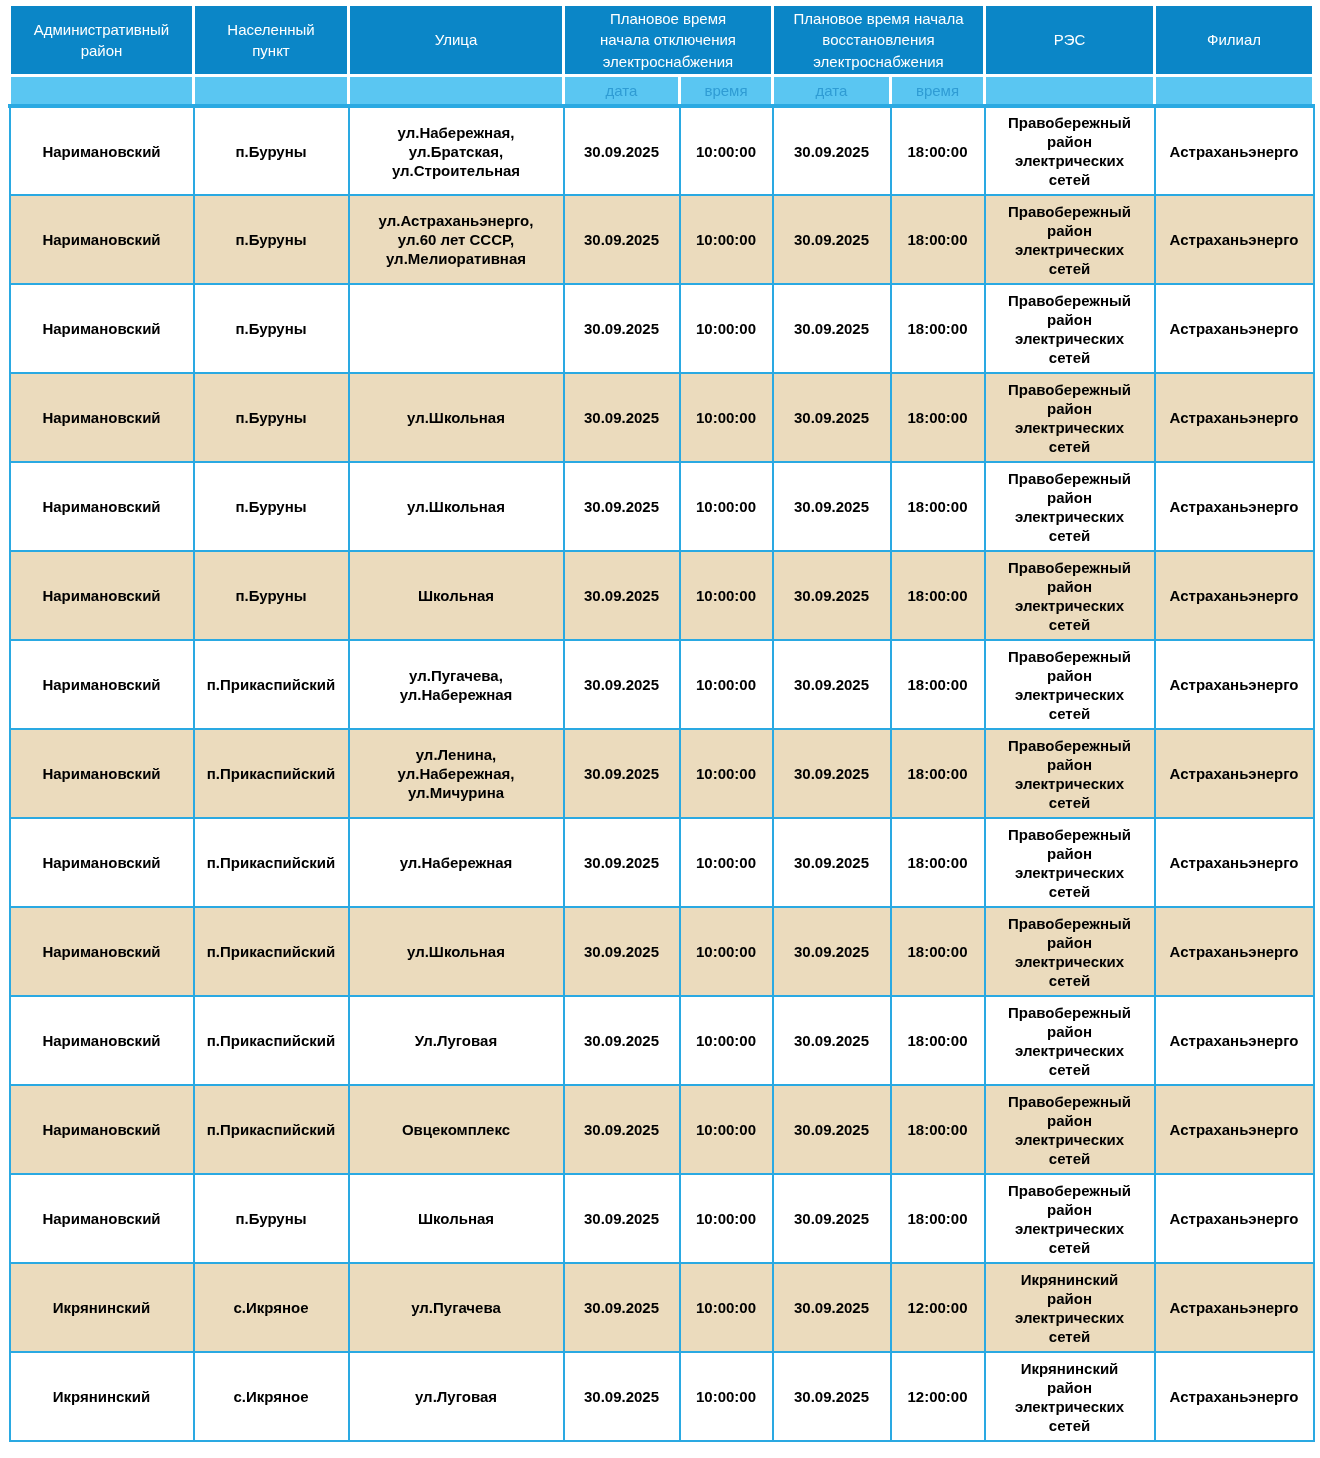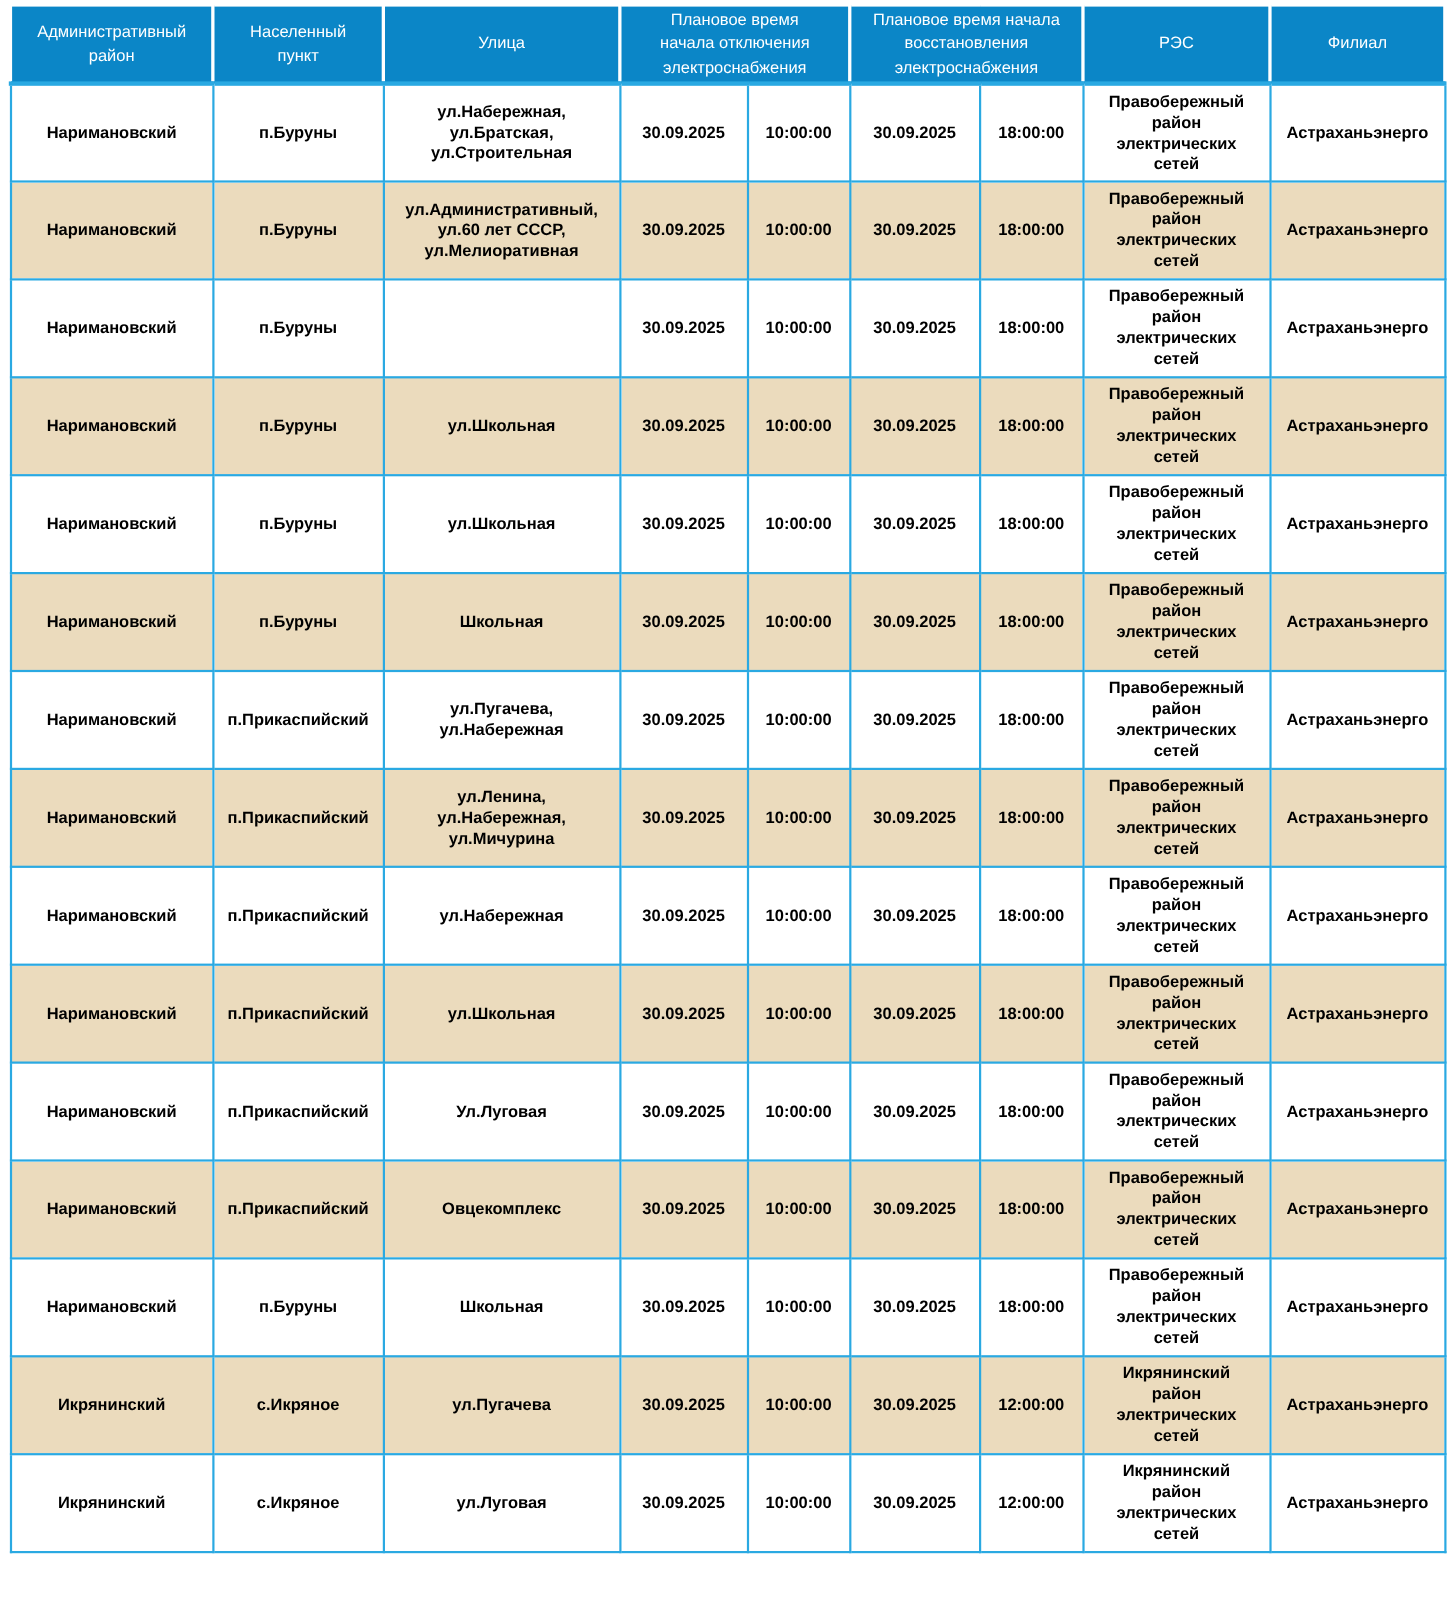--- a/index.html
+++ b/index.html
@@ -85,20 +85,31 @@
         <th class="main">Улица</th>
         <th class="main" colspan="2">Плановое время
 начала отключения
 электроснабжения</th>
         <th class="main" colspan="2">Плановое время начала
 восстановления
 электроснабжения</th>
         <th class="main">РЭС</th>
         <th class="main">Филиал</th>
       </tr>
+      <tr>
+        <th class="sub"></th>
+        <th class="sub"></th>
+        <th class="sub"></th>
+        <th class="sub">дата</th>
+        <th class="sub">время</th>
+        <th class="sub">дата</th>
+        <th class="sub">время</th>
+        <th class="sub"></th>
+        <th class="sub"></th>
+      </tr>
     </thead>
     <tbody>
         <tr>
           <td>Наримановский</td>
           <td>п.Буруны</td>
           <td>ул.Набережная,
 ул.Братская,
 ул.Строительная</td>
           <td>30.09.2025</td>
           <td>10:00:00</td>
@@ -106,21 +117,21 @@
           <td>18:00:00</td>
           <td>Правобережный
 район
 электрических
 сетей</td>
           <td>Астраханьэнерго</td>
         </tr>
         <tr>
           <td>Наримановский</td>
           <td>п.Буруны</td>
-          <td>ул.Административный,
+          <td>ул.Астраханьэнерго,
 ул.60 лет СССР,
 ул.Мелиоративная</td>
           <td>30.09.2025</td>
           <td>10:00:00</td>
           <td>30.09.2025</td>
           <td>18:00:00</td>
           <td>Правобережный
 район
 электрических
 сетей</td>

